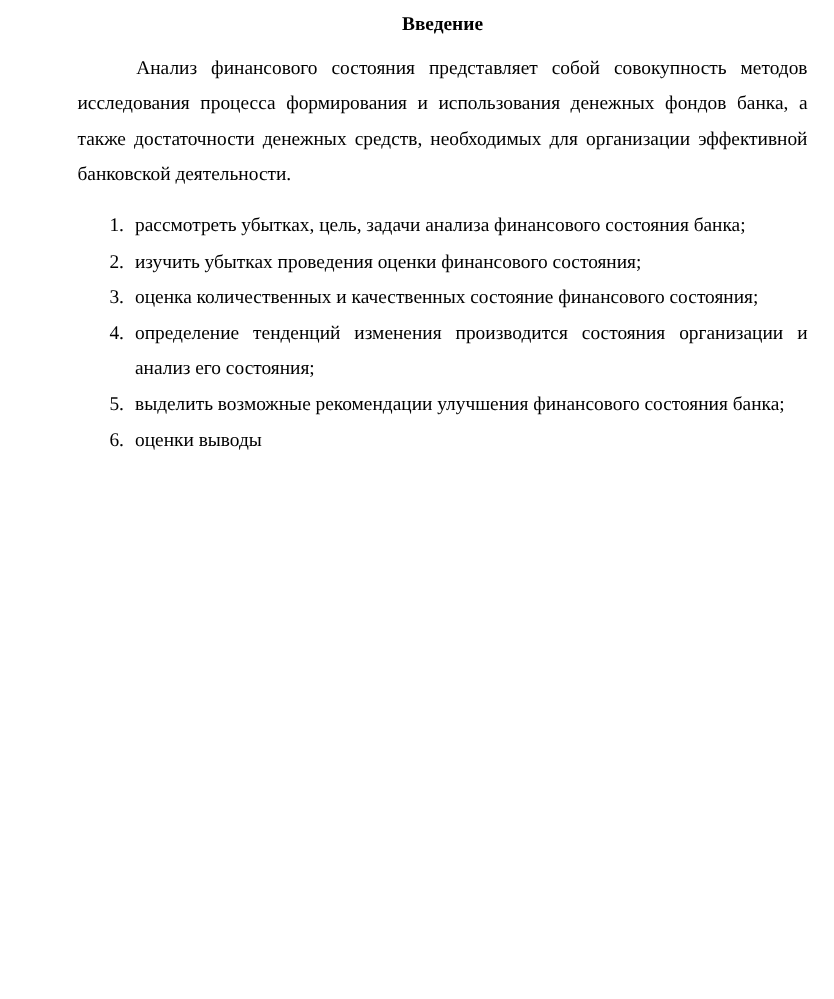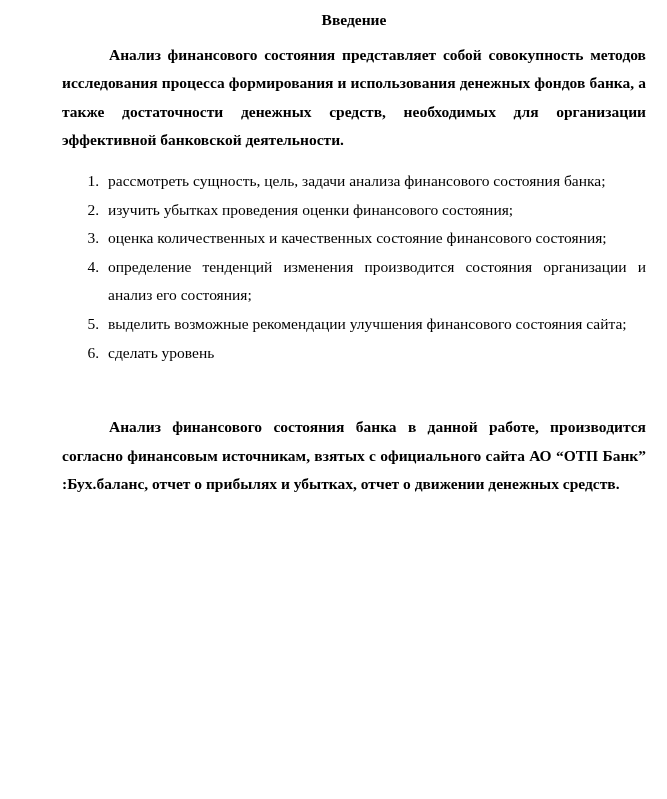--- a/index.html
+++ b/index.html
@@ -26,21 +26,20 @@
   .doc-title {
     font-size: 15.5px;
     font-weight: bold;
     text-align: center;
     margin: 0 0 6px 0;
     text-indent: 0;
   }
   .para {
     margin: 0 0 6px 0;
     text-indent: 47px;
-    font-weight: bold;
   }
   .task-list {
     margin: 12px 0 0 0;
     padding: 0 0 0 41px;
     list-style: decimal outside;
   }
   .task-list li {
     padding-left: 5px;
     margin: 0;
     text-align: justify;
@@ -56,23 +55,22 @@
 <div class="page">
 
   <h1 class="doc-title">Введение</h1>
 
   <p class="para">Анализ финансового состояния представляет собой совокупность методов исследования процесса формирования и использования денежных фондов банка, а также достаточности денежных средств, необходимых для организации эффективной банковской деятельности.</p>
 
 
 
 
   <ol class="task-list">
-    <li>рассмотреть сущность, цель, задачи анализа финансового состояния банка;</li>
+    <li>рассмотреть убытках, цель, задачи анализа финансового состояния банка;</li>
     <li>изучить убытках проведения оценки финансового состояния;</li>
     <li>оценка количественных и качественных состояние финансового состояния;</li>
     <li>определение тенденций изменения производится состояния организации и анализ его состояния;</li>
-    <li>выделить возможные рекомендации улучшения финансового состояния сайта;</li>
-    <li>сделать уровень</li>
+    <li>выделить возможные рекомендации улучшения финансового состояния банка;</li>
+    <li>оценки выводы</li>
   </ol>
 
-  <p class="para closing">Анализ финансового состояния банка в данной работе, производится согласно финансовым источникам, взятых с официального сайта АО “ОТП Банк” :Бух.баланс, отчет о прибылях и убытках, отчет о движении денежных средств.</p>
 
 </div>
 
 </body></html>

